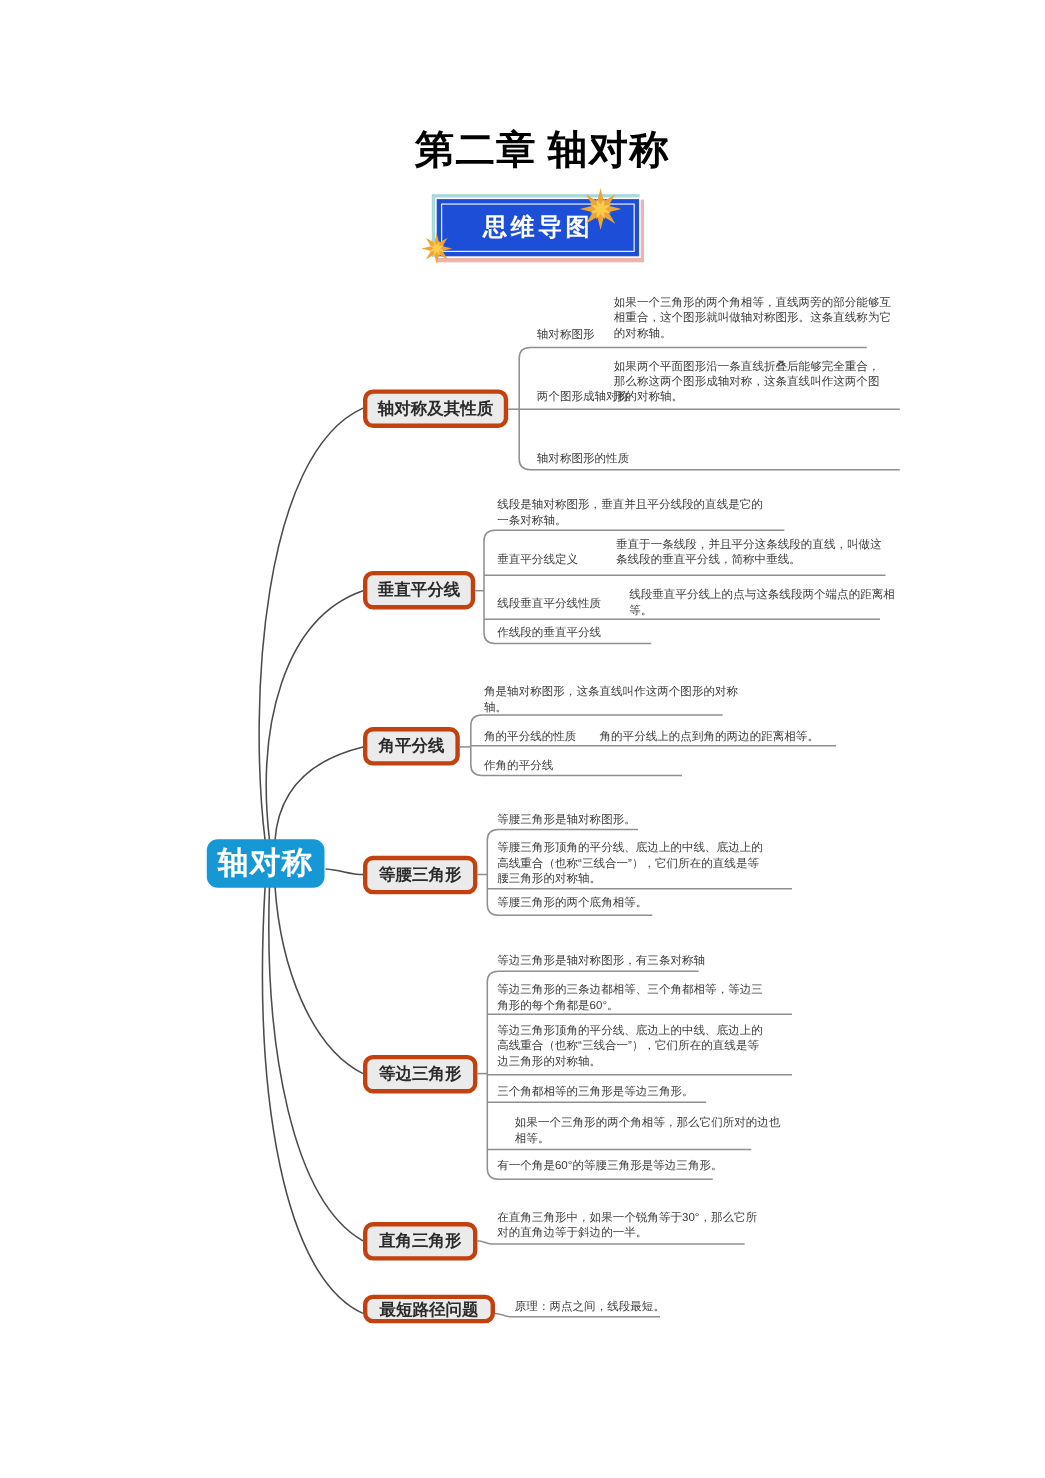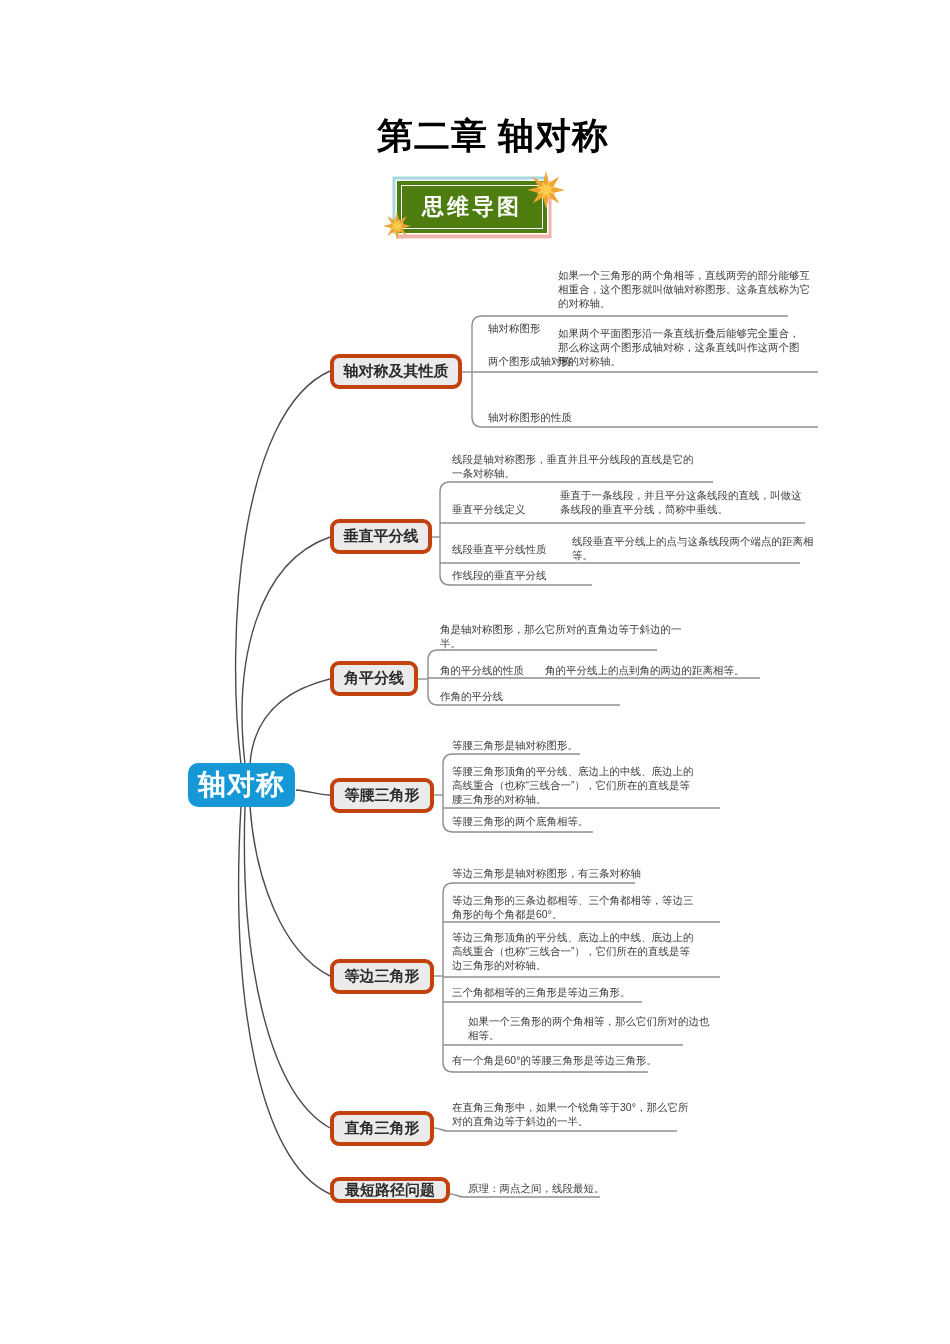--- a/index.html
+++ b/index.html
@@ -9,22 +9,23 @@
   }
   .doc-title {
     position:absolute; top:112px; left:0; width:950px; text-align:center;
     transform:translateX(18px);
     font-family:"Liberation Serif","DejaVu Serif",serif;
     font-size:36px; font-weight:bold; color:#000; letter-spacing:1px;
   }
   
   .badge {
     position:absolute; left:397px; top:181px; width:150px; height:52px;
-    background:#4d7c0f;
+    background:#1d4ed8;
     box-shadow:0 0 0 1.5px #ffffff, -2px -2px 0 2.5px #a7d8de, 2px 3px 0 2.5px #eeb3ab;
+    padding-left:34px;
   }
   .badge-inner {
     position:absolute; inset:4px; border:1.5px solid #ffffff;
     display:flex; align-items:center; justify-content:center;
     color:#ffffff; font-weight:bold; font-size:22px; letter-spacing:3px;
   }
   .star { position:absolute; }
   
   .mm-layer { position:absolute; left:0; top:0; width:950px; height:1344px; pointer-events:none; }
   .node {
@@ -110,34 +111,34 @@
   <div class="root-node">轴对称</div>
 
   <div class="node" style="left:330px;top:354px;width:132px;height:35px;">轴对称及其性质</div>
   <div class="node" style="left:330px;top:519px;width:102px;height:35px;">垂直平分线</div>
   <div class="node" style="left:330px;top:661px;width:88px;height:35px;">角平分线</div>
   <div class="node" style="left:330px;top:778px;width:104px;height:35px;">等腰三角形</div>
   <div class="node" style="left:330px;top:959px;width:104px;height:35px;">等边三角形</div>
   <div class="node" style="left:330px;top:1111px;width:104px;height:35px;">直角三角形</div>
   <div class="node" style="left:330px;top:1177px;width:120px;height:26px;">最短路径问题</div>
 
-  <div class="lbl" style="left:488px;top:297px;margin-top:24px;">轴对称图形</div>
+  <div class="lbl" style="left:488px;top:297px;">轴对称图形</div>
   <div class="desc wrap w253" style="left:558px;top:268px;">如果一个三角形的两个角相等，直线两旁的部分能够互相重合，这个图形就叫做轴对称图形。这条直线称为它的对称轴。</div>
   <div class="lbl" style="left:488px;top:354px;">两个图形成轴对称</div>
   <div class="desc wrap" style="left:558px;top:326px;">如果两个平面图形沿一条直线折叠后能够完全重合，那么称这两个图形成轴对称，这条直线叫作这两个图形的对称轴。</div>
   <div class="lbl" style="left:488px;top:410px;">轴对称图形的性质</div>
 
   <div class="desc wrap" style="left:452px;top:452px;">线段是轴对称图形，垂直并且平分线段的直线是它的一条对称轴。</div>
   <div class="lbl" style="left:452px;top:502px;">垂直平分线定义</div>
   <div class="desc wrap" style="left:560px;top:488px;">垂直于一条线段，并且平分这条线段的直线，叫做这条线段的垂直平分线，简称中垂线。</div>
   <div class="lbl" style="left:452px;top:542px;">线段垂直平分线性质</div>
   <div class="desc wrap" style="left:572px;top:534px;">线段垂直平分线上的点与这条线段两个端点的距离相等。</div>
   <div class="lbl" style="left:452px;top:568px;">作线段的垂直平分线</div>
 
-  <div class="desc wrap" style="left:440px;top:622px;">角是轴对称图形，那么它所对的直角边等于斜边的一半。</div>
+  <div class="desc wrap" style="left:440px;top:622px;">角是轴对称图形，这条直线叫作这两个图形的对称轴。</div>
   <div class="lbl" style="left:440px;top:663px;">角的平分线的性质</div>
   <div class="desc" style="left:545px;top:663px;">角的平分线上的点到角的两边的距离相等。</div>
   <div class="lbl" style="left:440px;top:689px;">作角的平分线</div>
 
   <div class="desc" style="left:452px;top:738px;">等腰三角形是轴对称图形。</div>
   <div class="desc wrap" style="left:452px;top:764px;">等腰三角形顶角的平分线、底边上的中线、底边上的高线重合（也称“三线合一”），它们所在的直线是等腰三角形的对称轴。</div>
   <div class="desc" style="left:452px;top:814px;">等腰三角形的两个底角相等。</div>
 
   <div class="desc" style="left:452px;top:866px;">等边三角形是轴对称图形，有三条对称轴</div>
   <div class="desc wrap" style="left:452px;top:893px;">等边三角形的三条边都相等、三个角都相等，等边三角形的每个角都是60°。</div>

